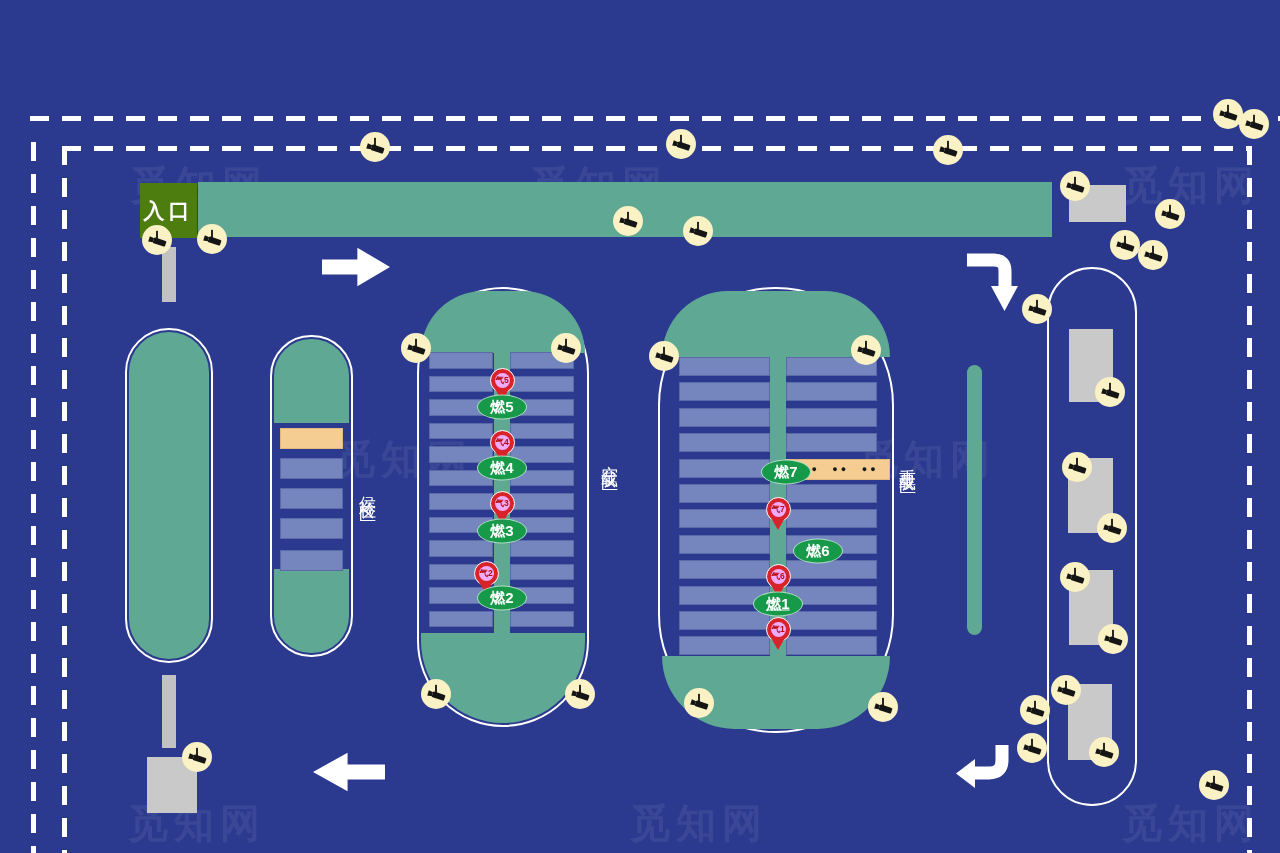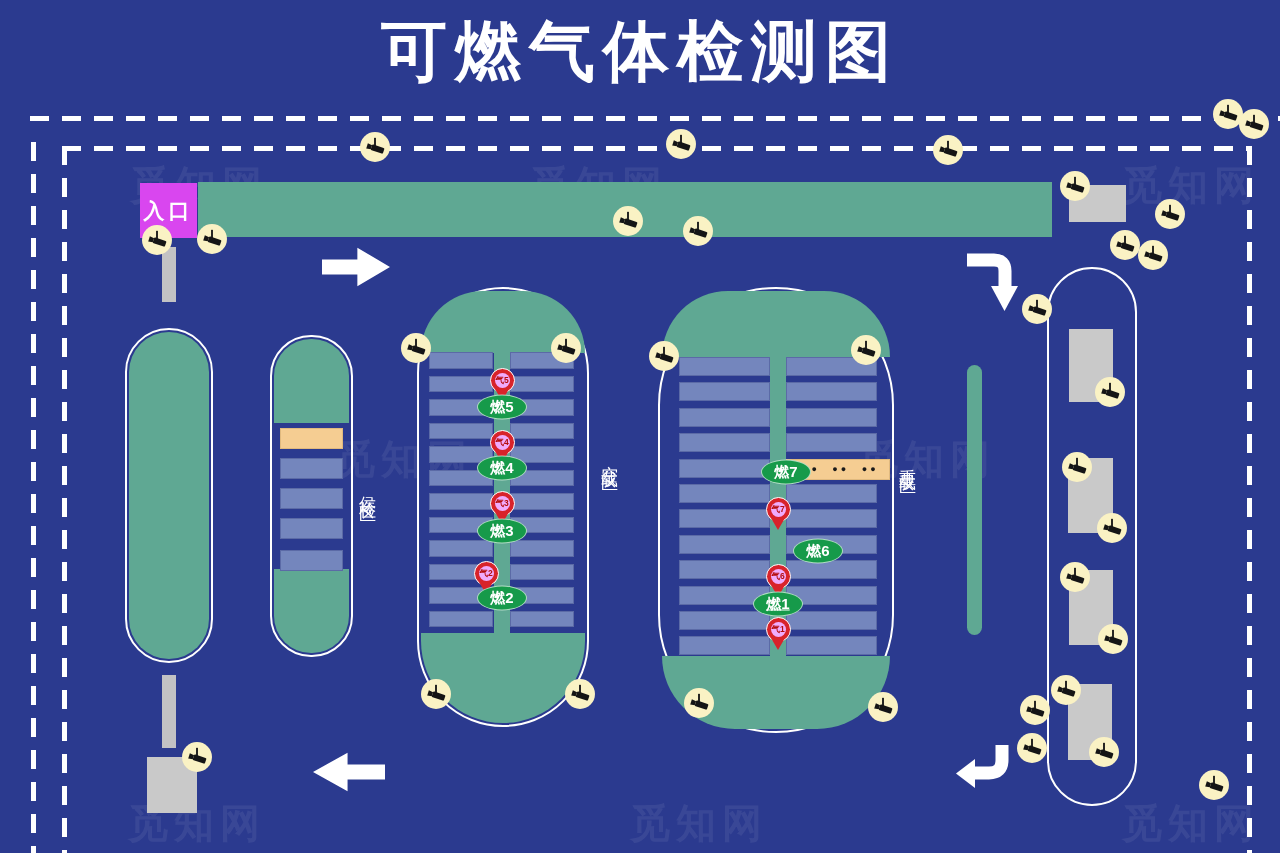--- a/index.html
+++ b/index.html
@@ -16,21 +16,21 @@
   
   .dash-h{position:absolute;height:5px;background:repeating-linear-gradient(90deg,#fff 0 19px,transparent 19px 32px);}
   .dash-v{position:absolute;width:5px;background:repeating-linear-gradient(180deg,#fff 0 19px,transparent 19px 32px);}
   
   .stadium{position:absolute;border:2px solid #fff;box-sizing:border-box;}
   .greenfill{position:absolute;background:#5fa893;}
   .road{position:absolute;background:#5fa893;}
   .building{position:absolute;background:#c9c9c9;}
   .graybar{position:absolute;background:#c2c2c4;}
   .entrance{
-    position:absolute;background:#d946ef;display:flex;align-items:center;justify-content:center;
+    position:absolute;background:#4d7c0f;display:flex;align-items:center;justify-content:center;
     color:#fff;font-size:21px;font-weight:bold;letter-spacing:4px;
   }
   .vlabel{
     position:absolute;writing-mode:vertical-rl;color:#fff;
     font-size:17px;letter-spacing:5px;font-weight:500;
   }
   
   .slot{position:absolute;background:#7486bd;border:1px solid #5b6aa6;box-sizing:border-box;}
   .slot.occupied{background:#f5cd92;border-color:#e0b97e;display:flex;align-items:center;}
   .slot .dots{color:#1a1a1a;font-size:9px;font-weight:bold;letter-spacing:3px;word-spacing:7px;margin-left:16px;white-space:nowrap;}
@@ -81,21 +81,20 @@
       <div class="wm" style="left: 130px; top: 158px;">觅知网</div>
       <div class="wm" style="left: 530px; top: 158px;">觅知网</div>
       <div class="wm" style="left: 1122px; top: 158px;">觅知网</div>
       <div class="wm" style="left: 335px; top: 432px;">觅知网</div>
       <div class="wm" style="left: 858px; top: 432px;">觅知网</div>
       <div class="wm" style="left: 128px; top: 796px;">觅知网</div>
       <div class="wm" style="left: 630px; top: 796px;">觅知网</div>
       <div class="wm" style="left: 1122px; top: 796px;">觅知网</div>
     </div>
 
-  <div class="page-title">可燃气体检测图</div>
 
   <div class="dash-h" style="left:30px;top:116px;width:1250px;"></div>
   <div class="dash-v" style="left:31px;top:142px;height:711px;"></div>
   <div class="dash-h" style="left:62px;top:146px;width:1188px;"></div>
   <div class="dash-v" style="left:62px;top:146px;height:707px;"></div>
   <div class="dash-v" style="left:1247px;top:146px;height:707px;"></div>
 
   <div class="entrance" style="left:140px;top:183px;width:57px;height:55px;">
     <span>入口</span>
   </div>

